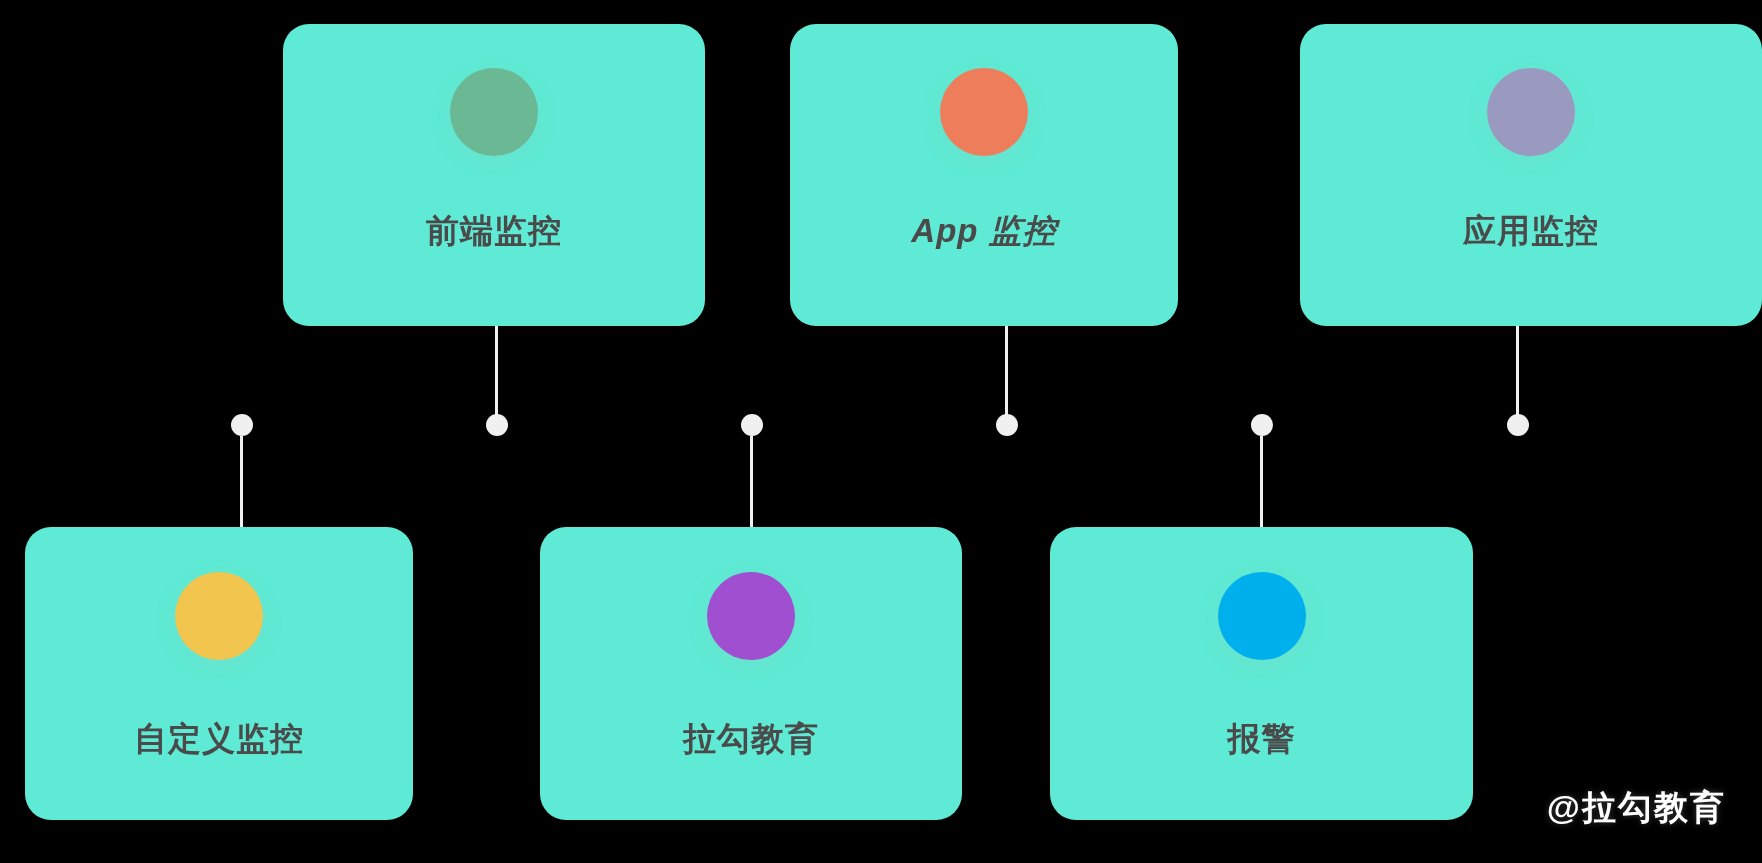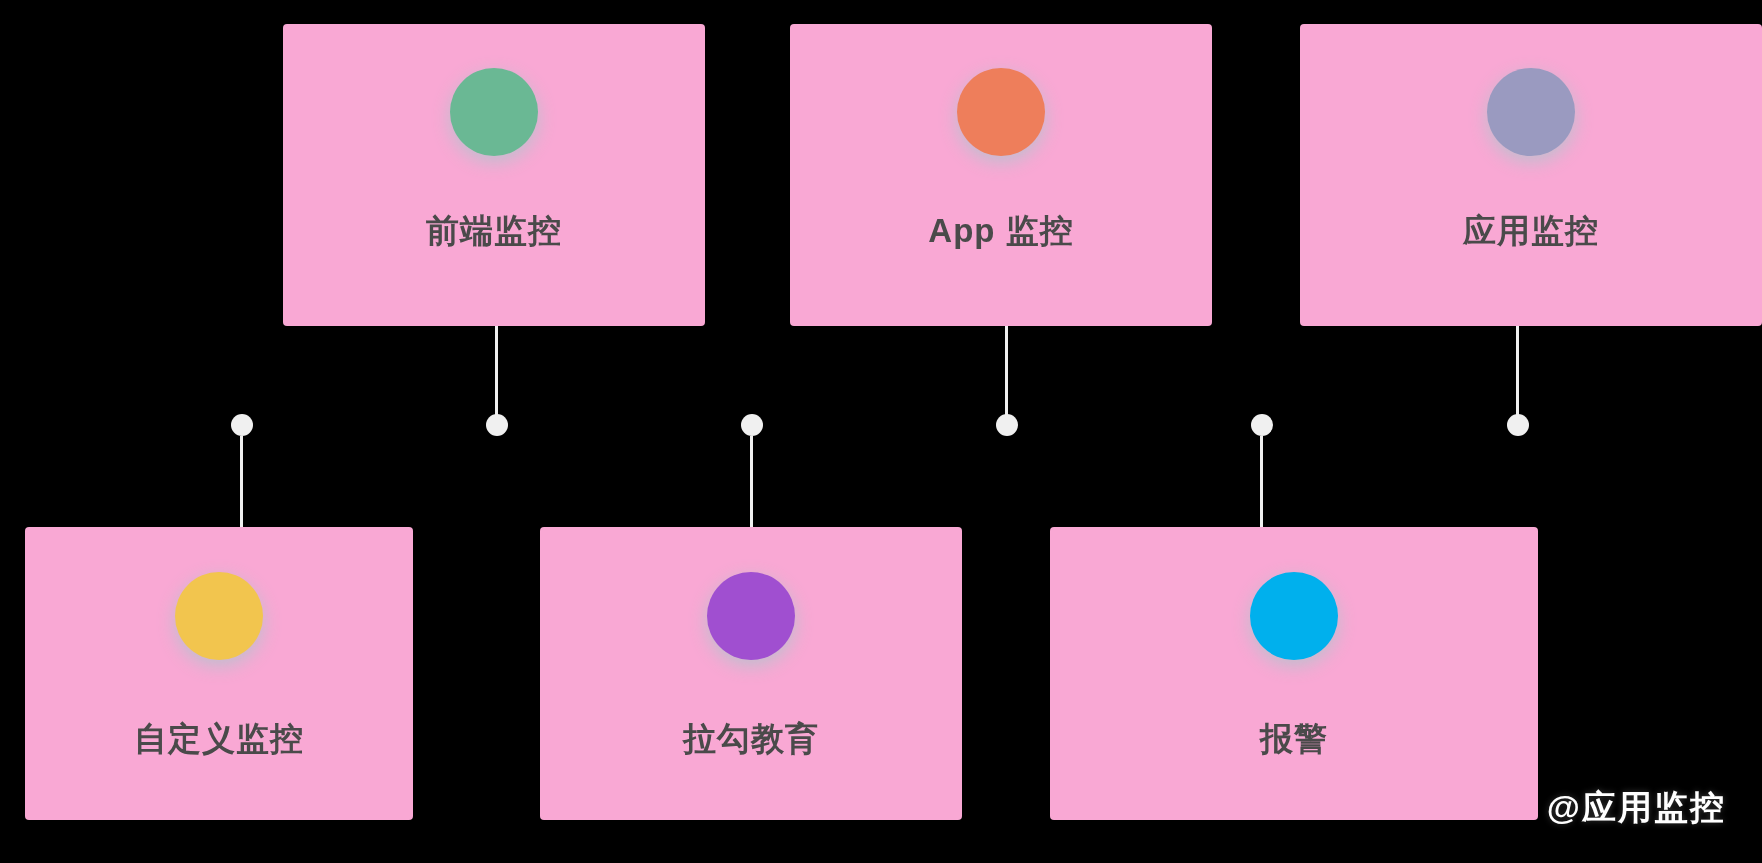--- a/index.html
+++ b/index.html
@@ -19,22 +19,22 @@
     position: absolute;
     inset: 0;
     width: 1762px;
     height: 863px;
     background: #000000;
   }
 
   
   .card {
     position: absolute;
-    background: #f9a8d4;
-    border-radius: 4px;
+    background: #5eead4;
+    border-radius: 26px;
     box-sizing: border-box;
   }
 
   .card-inner {
     position: absolute;
     left: 0;
     right: 0;
     display: flex;
     flex-direction: column;
     align-items: center;
@@ -131,21 +131,21 @@
       </div>
     </div>
 
   <div class="row-top" id="row-top">
       <div class="card" style="left: 283px; width: 422px;">
         <div class="card-inner">
           <div class="dot-shape" style="background: rgb(106, 184, 148);"></div>
           <div class="card-label">前端监控</div>
         </div>
       </div>
-      <div class="card" style="left: 790px; width: 422px;">
+      <div class="card" style="left: 790px; width: 388px; font-style: italic;">
         <div class="card-inner">
           <div class="dot-shape" style="background: rgb(238, 126, 91);"></div>
           <div class="card-label">App 监控</div>
         </div>
       </div>
       <div class="card" style="left: 1300px; width: 462px;">
         <div class="card-inner">
           <div class="dot-shape" style="background: rgb(154, 154, 192);"></div>
           <div class="card-label">应用监控</div>
         </div>
@@ -158,23 +158,23 @@
           <div class="dot-shape" style="background: rgb(242, 197, 78);"></div>
           <div class="card-label">自定义监控</div>
         </div>
       </div>
       <div class="card" style="left: 540px; width: 422px;">
         <div class="card-inner">
           <div class="dot-shape" style="background: rgb(160, 79, 208);"></div>
           <div class="card-label">拉勾教育</div>
         </div>
       </div>
-      <div class="card" style="left: 1050px; width: 488px;">
+      <div class="card" style="left: 1050px; width: 423px;">
         <div class="card-inner">
           <div class="dot-shape" style="background: rgb(0, 176, 237);"></div>
           <div class="card-label">报警</div>
         </div>
       </div>
     </div>
 
-  <div id="watermark">@应用监控</div>
+  <div id="watermark">@拉勾教育</div>
 
 </div>
 
 </body></html>

